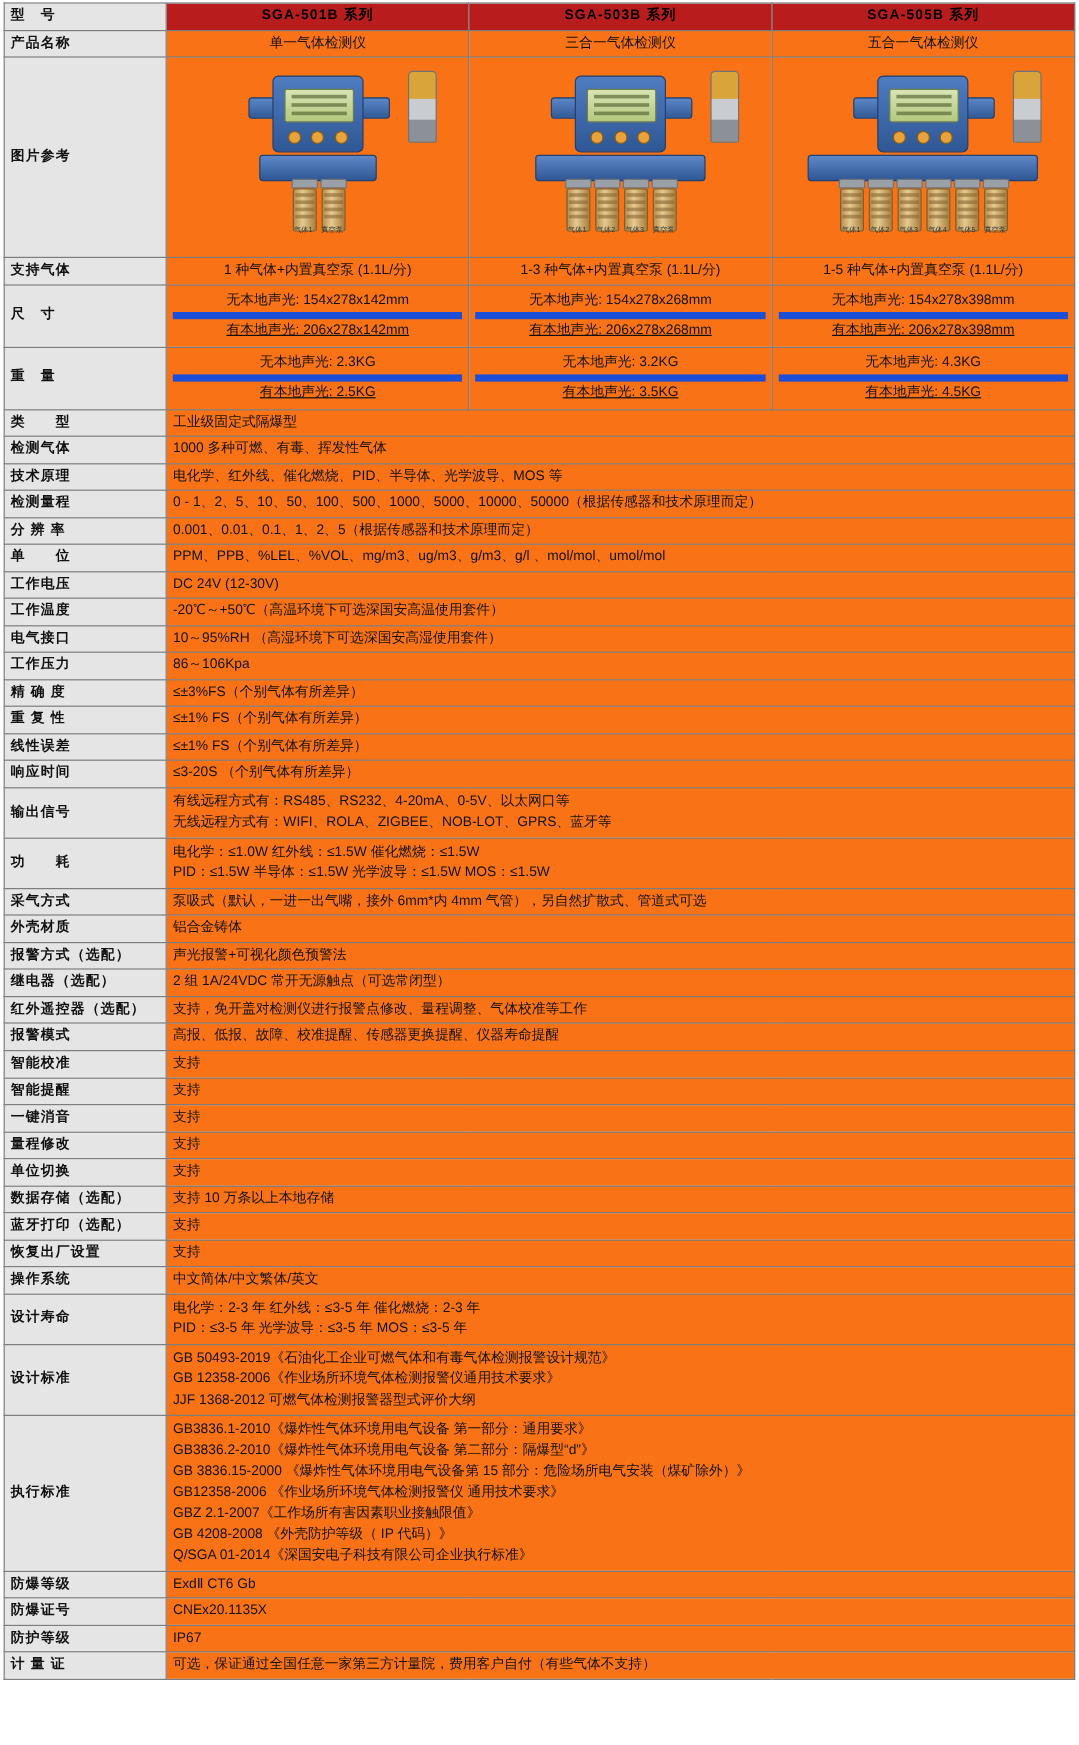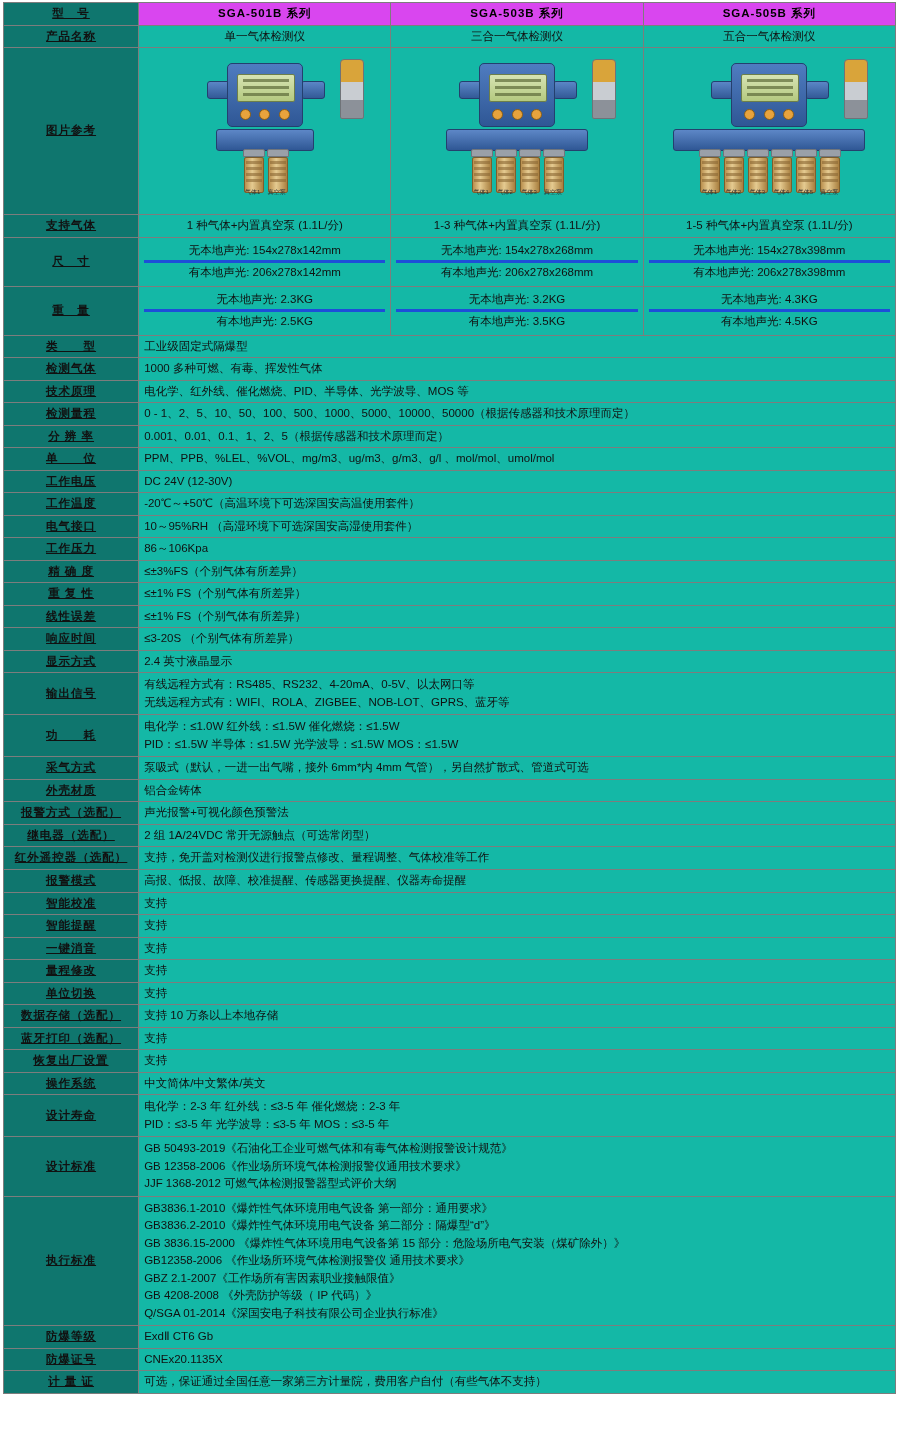--- a/index.html
+++ b/index.html
@@ -24,52 +24,51 @@
   }
   table.spec td {
     border: 1px solid #7d7d7d;
     padding: 3px 5px;
     vertical-align: middle;
     font-size: 11.5px;
     line-height: 1.35;
   }
   td.label {
     width: 135px;
-    background: #0f766e;
-    text-align: center;
+    background: #e5e5e5;
     font-weight: bold;
     letter-spacing: 1px;
     color: #111;
     font-size: 12px;
-    text-decoration: underline;
   }
   td.val {
-    background: #14b8a6;
+    background: #f97316;
     color: #111;
   }
   td.val.center {
     text-align: center;
   }
   td.modelhead {
-    background: #d946ef;
+    background: #b91c1c;
     text-align: center;
     font-weight: bold;
     font-size: 12.5px;
     letter-spacing: 1px;
   }
   .imgcell {
     background: #eef3fa;
     padding: 0;
     height: 160px;
   }
   .two-line > div {
     padding: 2px 0;
   }
   .two-line > div + div {
-    border-top: 3px solid #1d4ed8;
+    border-top: 6px solid #1d4ed8;
+    text-decoration: underline;
   }
   .w1 { width: 150px; }
   .w2 { width: 150px; }
   .w3 { width: 160px; text-align: center; }
   .w4 { width: 150px; }
   .multi div { padding: 1px 0; }
 
   
   .device {
     position: relative;
@@ -524,24 +523,20 @@
     <td class="val" colspan="3">≤±1% FS（个别气体有所差异）</td>
   </tr>
   <tr>
     <td class="label">线性误差</td>
     <td class="val" colspan="3">≤±1% FS（个别气体有所差异）</td>
   </tr>
   <tr>
     <td class="label">响应时间</td>
     <td class="val" colspan="3">≤3-20S （个别气体有所差异）</td>
   </tr>
-  <tr>
-    <td class="label">显示方式</td>
-    <td class="val" colspan="3">2.4 英寸液晶显示</td>
-  </tr>
 
   <tr>
     <td class="label">输出信号</td>
     <td class="val multi" colspan="3">
       <div>有线远程方式有：RS485、RS232、4-20mA、0-5V、以太网口等</div>
       <div>无线远程方式有：WIFI、ROLA、ZIGBEE、NOB-LOT、GPRS、蓝牙等</div>
     </td>
   </tr>
 
   <tr>
@@ -662,19 +657,23 @@
 
   <tr>
     <td class="label">防爆等级</td>
     <td class="val" colspan="3">ExdⅡ CT6 Gb</td>
   </tr>
   <tr>
     <td class="label">防爆证号</td>
     <td class="val" colspan="3">CNEx20.1135X</td>
   </tr>
   <tr>
+    <td class="label">防护等级</td>
+    <td class="val" colspan="3">IP67</td>
+  </tr>
+  <tr>
     <td class="label">计 量 证</td>
     <td class="val" colspan="3">可选，保证通过全国任意一家第三方计量院，费用客户自付（有些气体不支持）</td>
   </tr>
 
 </tbody>
     </table>
 </div>
 
 </body></html>

